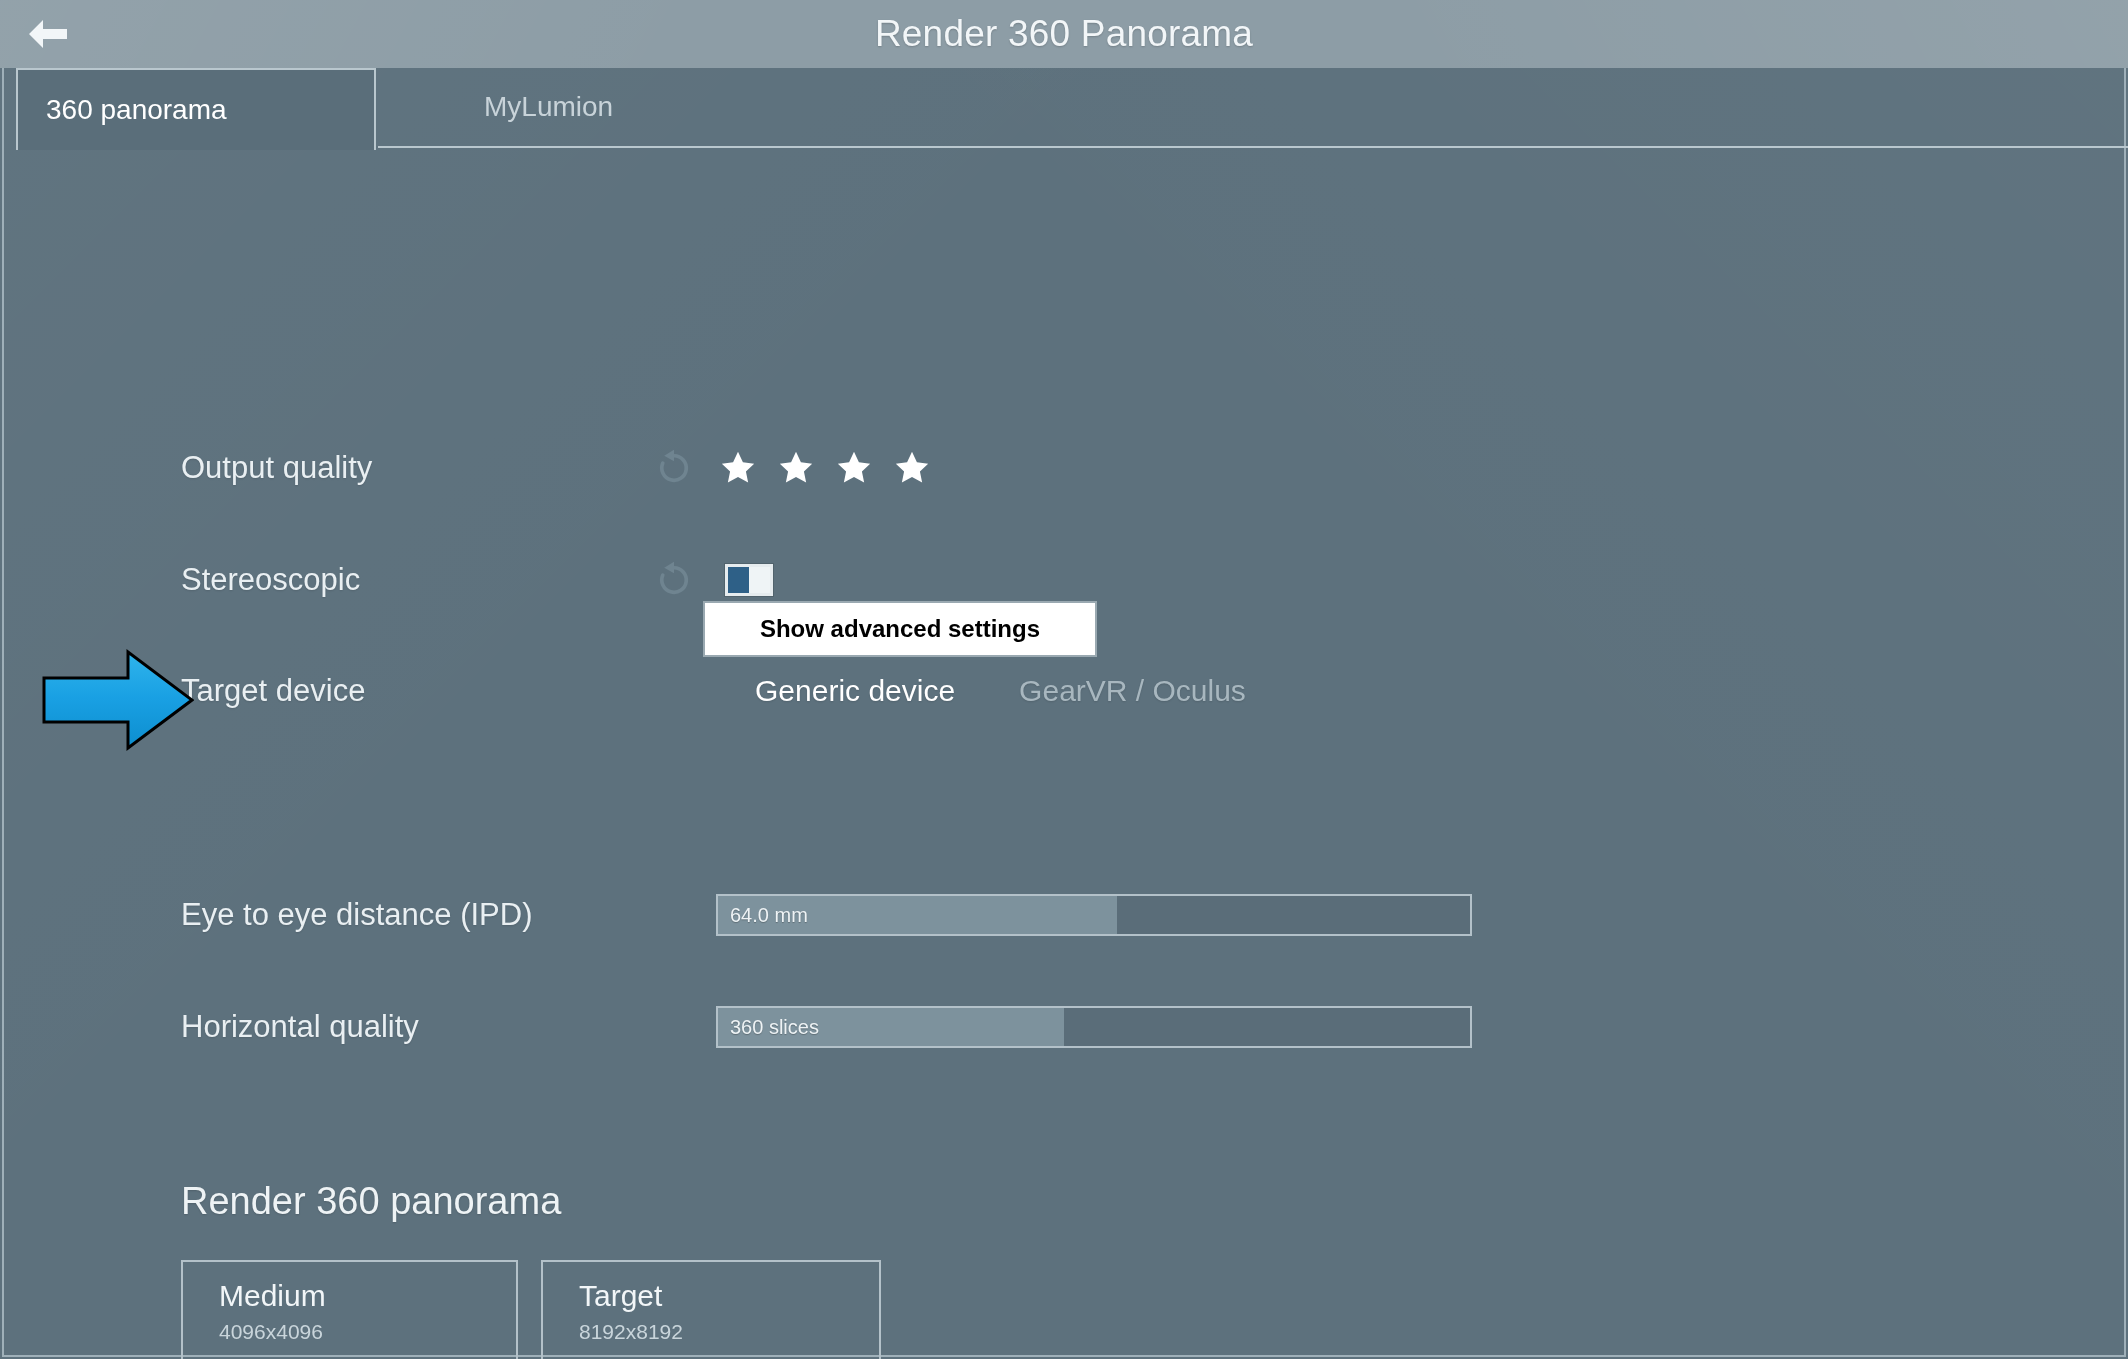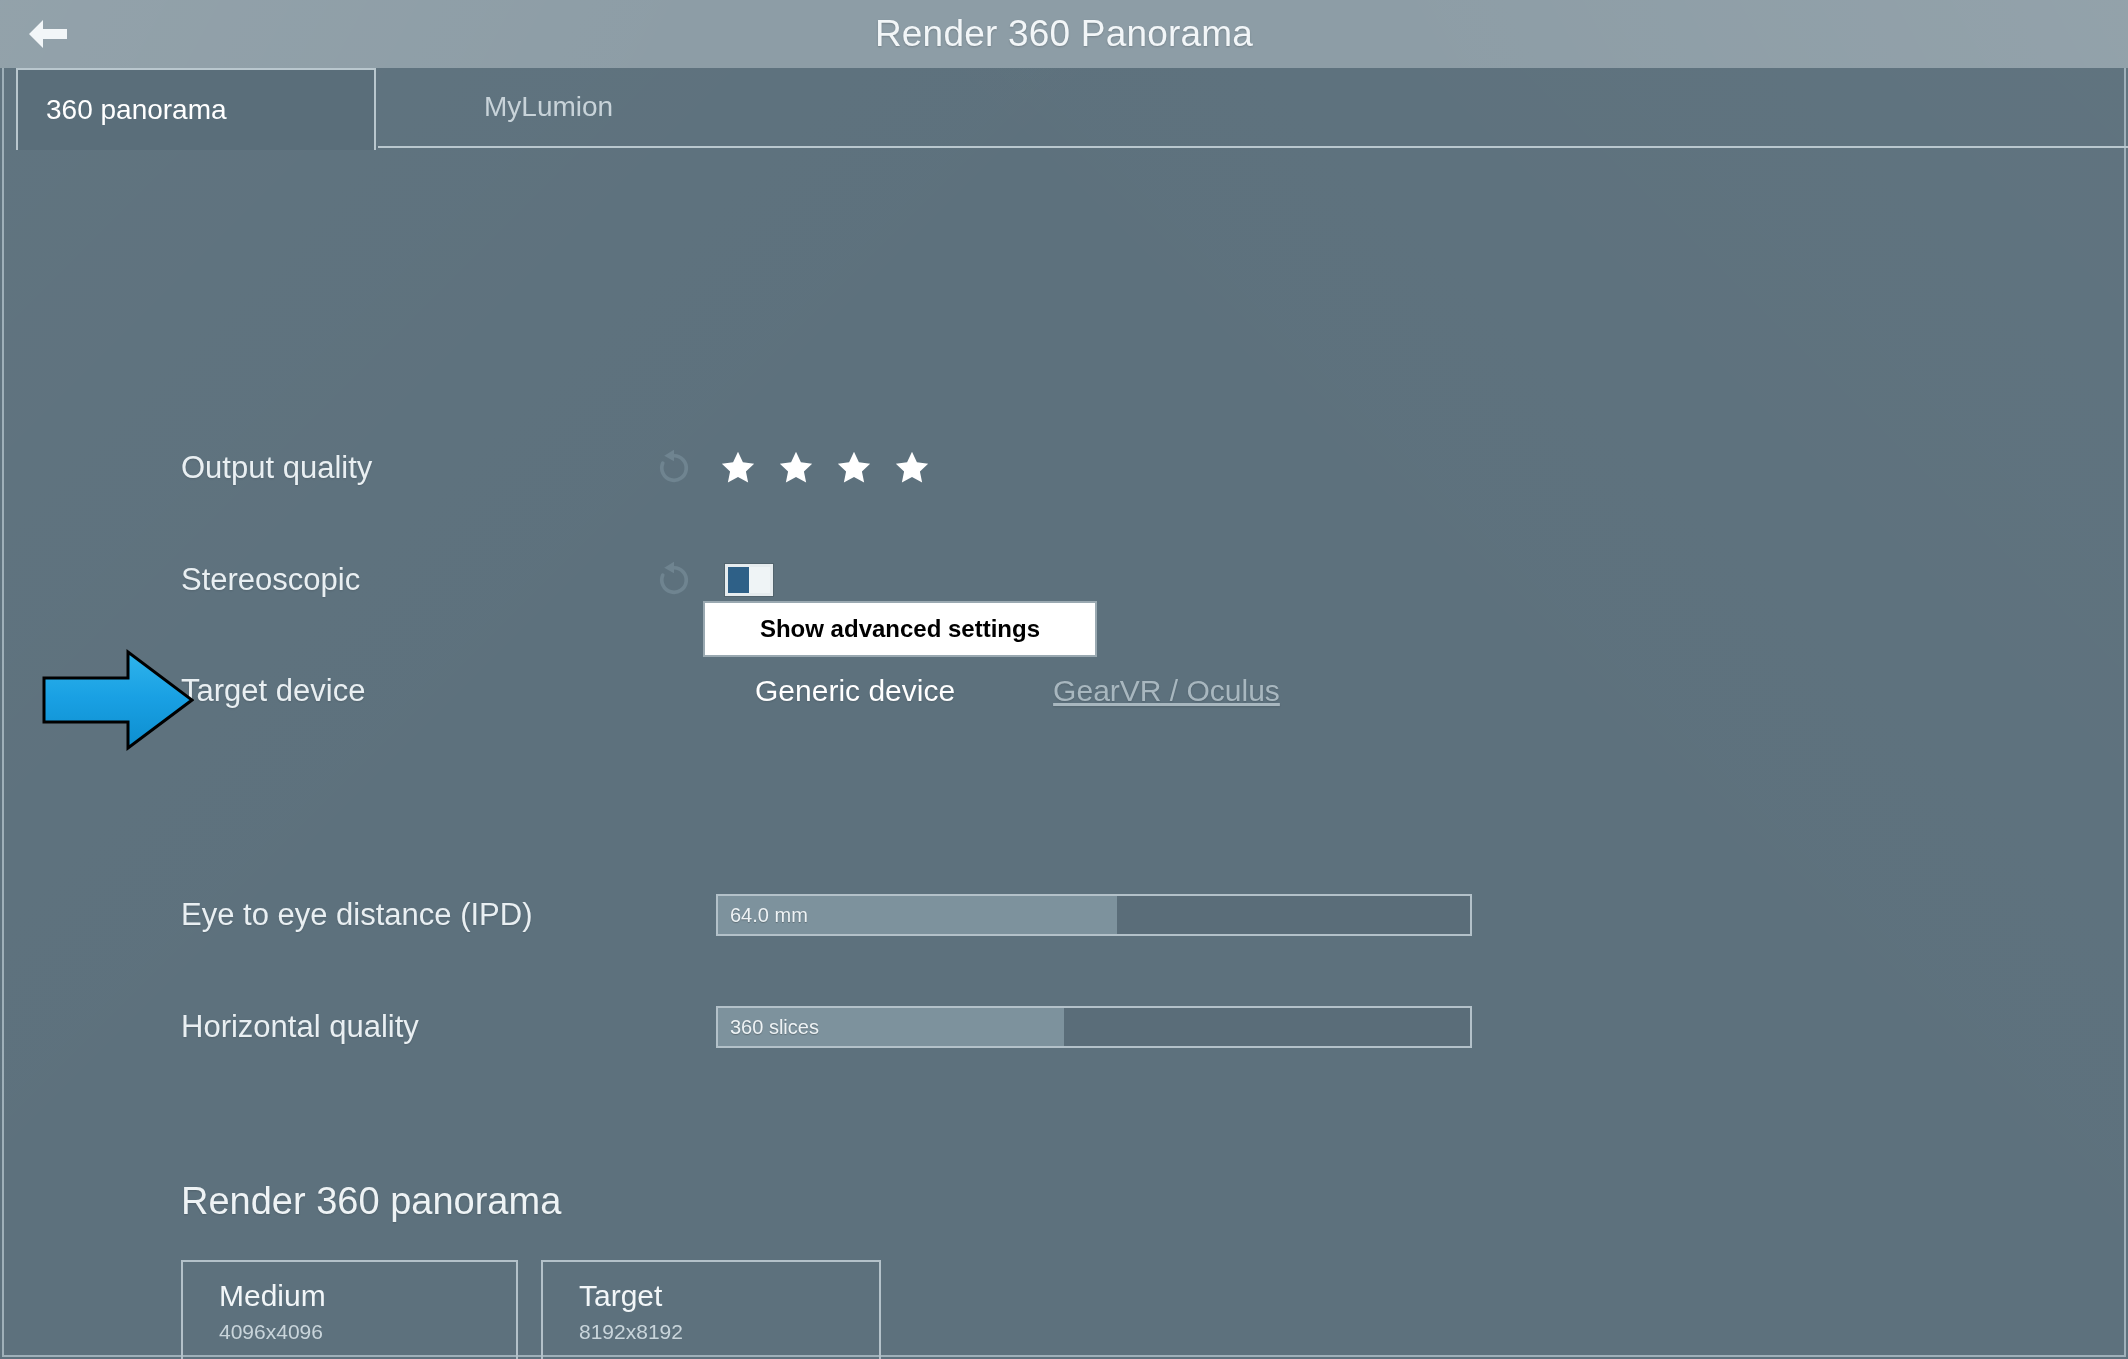--- a/index.html
+++ b/index.html
@@ -106,27 +106,27 @@
     border:3px solid #e6ecef;
     background:#f0f4f6;
     display:flex; align-items:center;
     margin-left:30px;
     cursor:pointer;
     box-shadow:0 0 0 1px rgba(0,0,0,0.12);
   }
   .toggle .track-on { width:50%; height:100%; background:#2e6087; }
   .toggle .knob { width:50%; height:100%; background:#eff4f6; }
 
-  .seg { display:flex; align-items:flex-end;gap:34px; }
+  .seg { display:flex; align-items:flex-end; }
   .seg-opt {
     font-size:30px; cursor:pointer; white-space:nowrap;
     text-shadow:0 1px 2px rgba(0,0,0,0.12);
   }
   .seg-opt.on  { color:#ffffff; }
-  .seg-opt.off { color:#a8b7bf; margin-left:64px;text-decoration:underline; }
+  .seg-opt.off { color:#a8b7bf; margin-left:64px; }
 
   .slider {
     position:relative;
     width:756px; height:42px;
     border:2px solid #b3c1c9;
     background:#5a6d79;
     cursor:pointer;
     overflow:hidden;
     text-decoration:underline;
   }

